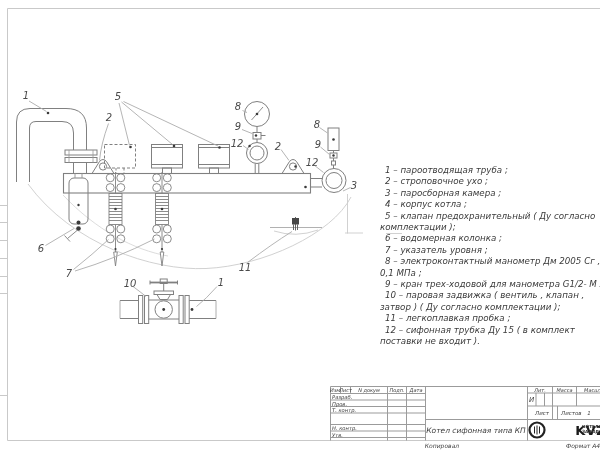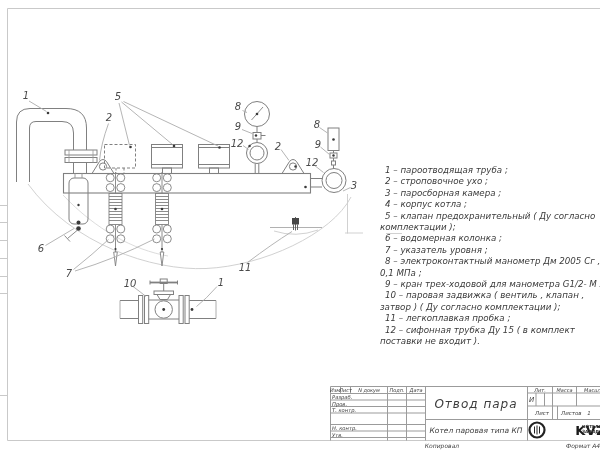--- a/index.html
+++ b/index.html
@@ -278,22 +278,21 @@
 <div class="tb" style="left:350px;top:386px;width:38px;height:8px;">N докум</div>
 <div class="tb" style="left:387px;top:386px;width:20px;height:8px;">Подп.</div>
 <div class="tb" style="left:406px;top:386px;width:20px;height:8px;">Дата</div>
 
 <div class="tb left small-cap" style="left:332px;top:394px;width:54px;height:6px;">Разраб.</div>
 <div class="tb left small-cap" style="left:332px;top:400.5px;width:54px;height:6px;">Пров.</div>
 <div class="tb left small-cap" style="left:332px;top:407px;width:54px;height:6px;">Т. контр.</div>
 <div class="tb left small-cap" style="left:332px;top:425px;width:54px;height:6px;">Н. контр.</div>
 <div class="tb left small-cap" style="left:332px;top:431.5px;width:54px;height:6px;">Утв.</div>
 
-<div class="tb tb-title" style="left:426px;top:388px;width:100px;height:31px;">Отвод пара</div>
-<div class="tb tb-product" style="left:426px;top:420px;width:100px;height:20px;">Котел паровая типа КП</div>
+<div class="tb tb-product" style="left:426px;top:420px;width:100px;height:20px;">Котел сифонная типа КП</div>
 
 <div class="tb" style="left:527px;top:386px;width:26px;height:8px;">Лит.</div>
 <div class="tb" style="left:552px;top:386px;width:25px;height:8px;">Масса</div>
 <div class="tb" style="left:576px;top:386px;width:40px;height:8px;">Масштаб</div>
 <div class="tb" style="left:527px;top:393px;width:9px;height:13px;font-size:7px;">И</div>
 
 <div class="tb" style="left:527px;top:406px;width:30px;height:13px;font-size:5.5px;">Лист</div>
 <div class="tb left" style="left:561px;top:406px;width:26px;height:13px;font-size:5.5px;">Листов</div>
 <div class="tb" style="left:585px;top:406px;width:8px;height:13px;font-size:5.5px;">1</div>
 

